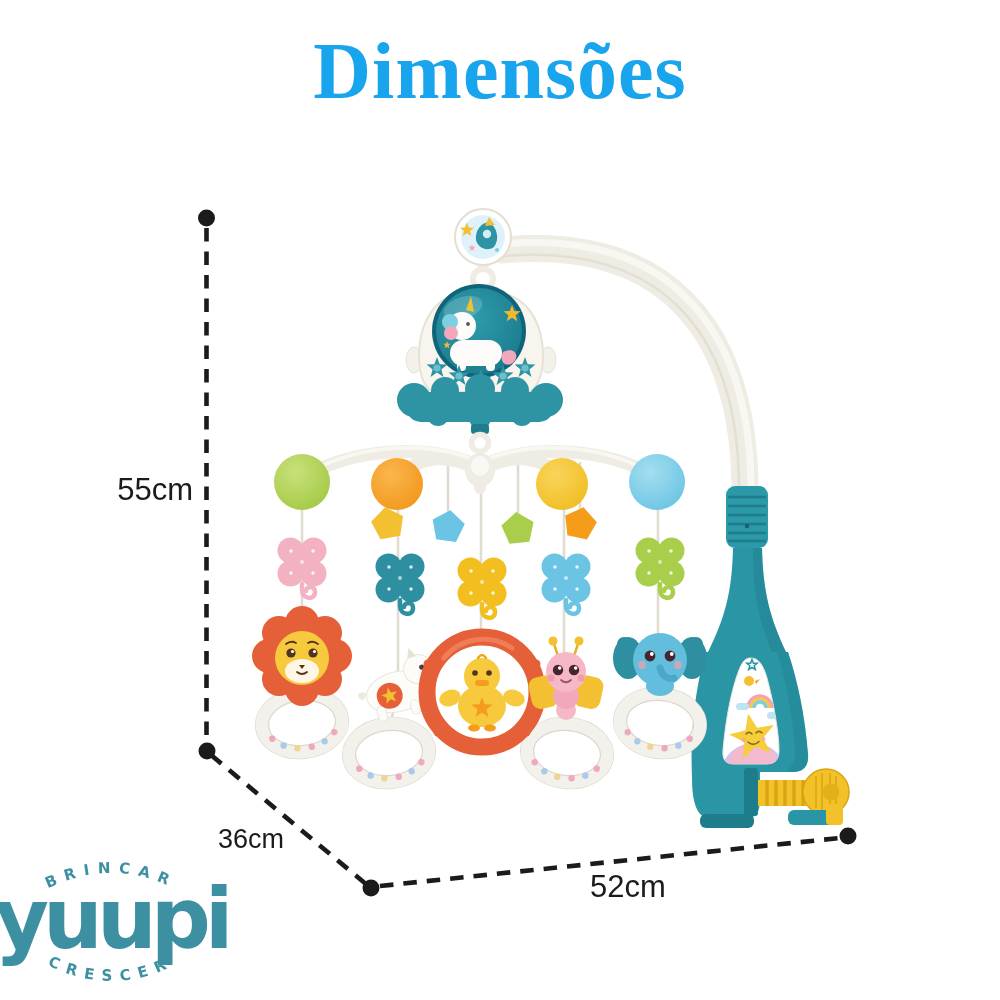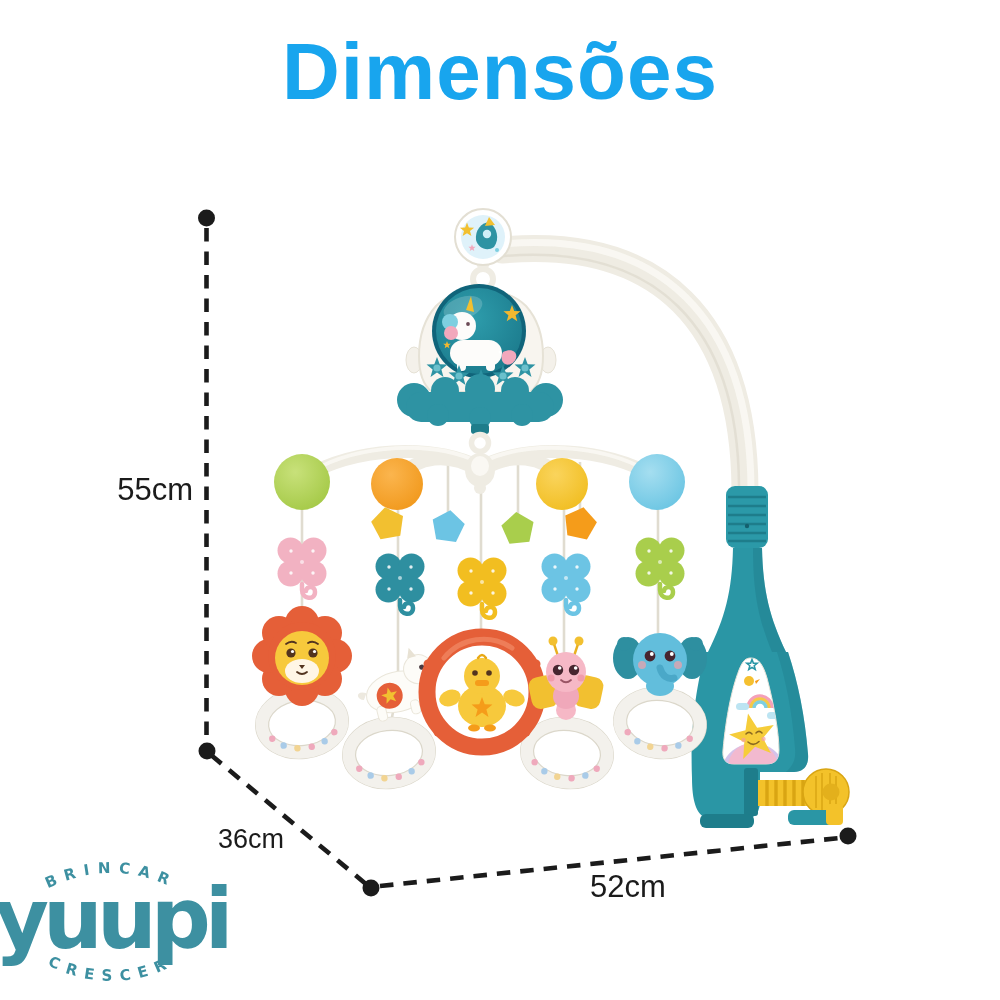--- a/index.html
+++ b/index.html
@@ -2,21 +2,21 @@
 <html><head>
 <meta charset="utf-8">
 <style>
   html,body{margin:0;padding:0;background:#ffffff;}
   .canvas{
     position:relative;width:1000px;height:1000px;background:#ffffff;overflow:hidden;
     font-family:"Liberation Sans", sans-serif;
   }
   .title{
     position:absolute;left:0;top:26px;width:1000px;text-align:center;
-    font-family:Liberation Sans, sans-serif;
+    font-family:Liberation Serif, serif;
     font-weight:700;font-size:80px;letter-spacing:1px;color:#18A5EE;
   }
   svg.scene{position:absolute;left:0;top:0;}
   .dim-label{
     font-family:"Liberation Sans", sans-serif;
     fill:#1b1b1b;
   }
   .logo-arc{
     font-family:"DejaVu Sans", sans-serif;
     font-weight:700;font-size:15px;letter-spacing:8px;fill:#3D90A1;

